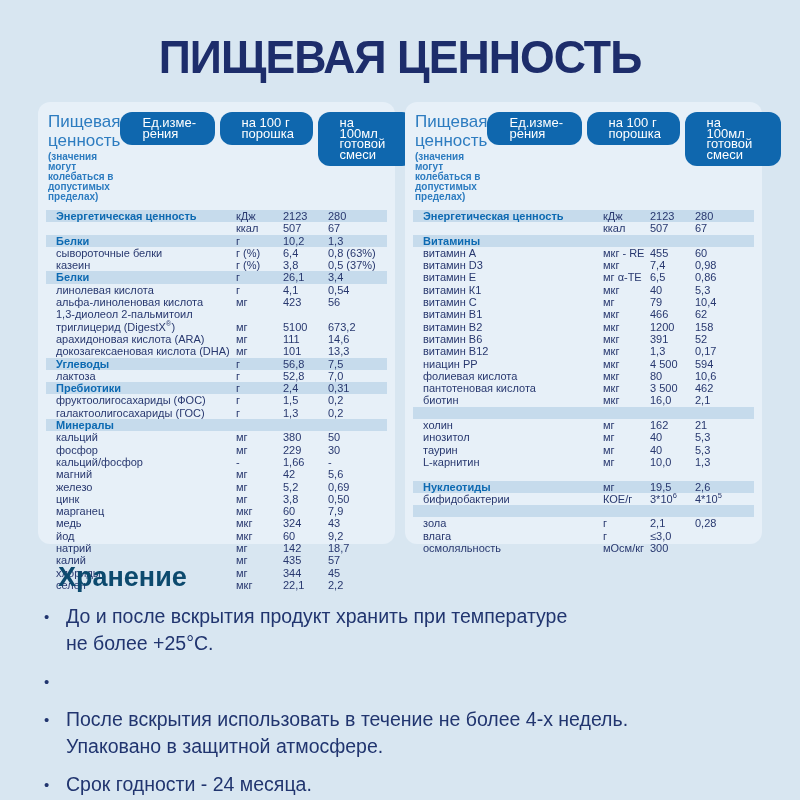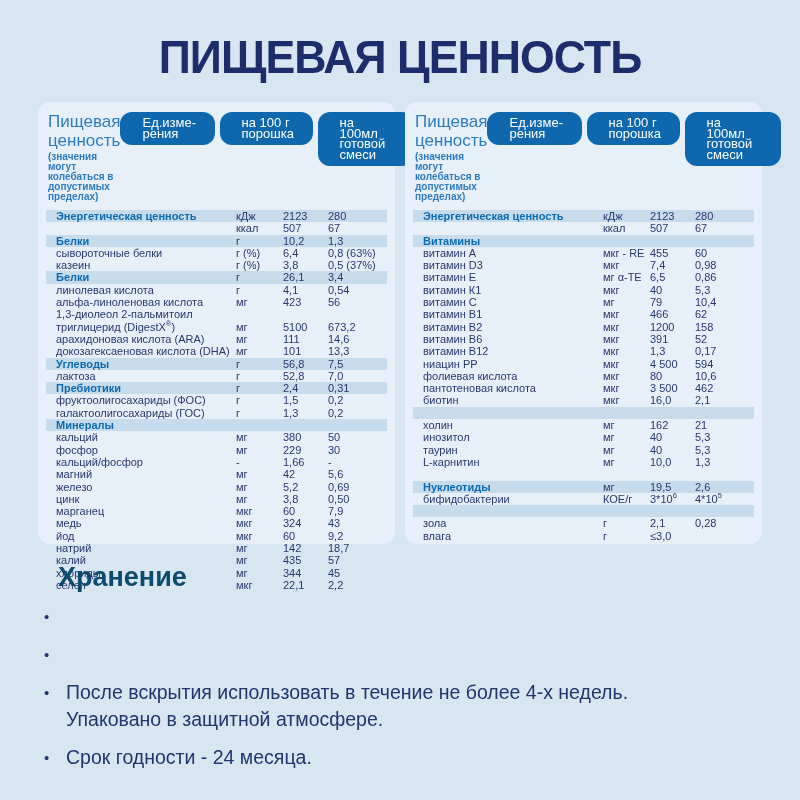--- a/index.html
+++ b/index.html
@@ -478,30 +478,38 @@
           <span class="u">г</span>
           <span class="a">2,1</span>
           <span class="b">0,28</span>
         </div>
         <div class="row i">
           <span class="l">влага</span>
           <span class="u">г</span>
           <span class="a">≤3,0</span>
           <span class="b"></span>
         </div>
+        <div class="row i">
+          <span class="l">осмоляльность</span>
+          <span class="u">мОсм/кг</span>
+          <span class="a">300</span>
+          <span class="b"></span>
+        </div>
       </div>
   </div>
 
 </div>
 
 <div class="storage">
   <div class="storage-title">Хранение</div>
   <div>
       <div class="storage-item">
         <span class="dot">•</span>
+        <span class="txt">До и после вскрытия продукт хранить при температуре
+не более +25°С.</span>
       </div>
       <div class="storage-item">
         <span class="dot">•</span>
       </div>
       <div class="storage-item">
         <span class="dot">•</span>
         <span class="txt">После вскрытия использовать в течение не более 4-х недель.
 Упаковано в защитной атмосфере.</span>
       </div>
       <div class="storage-item">

